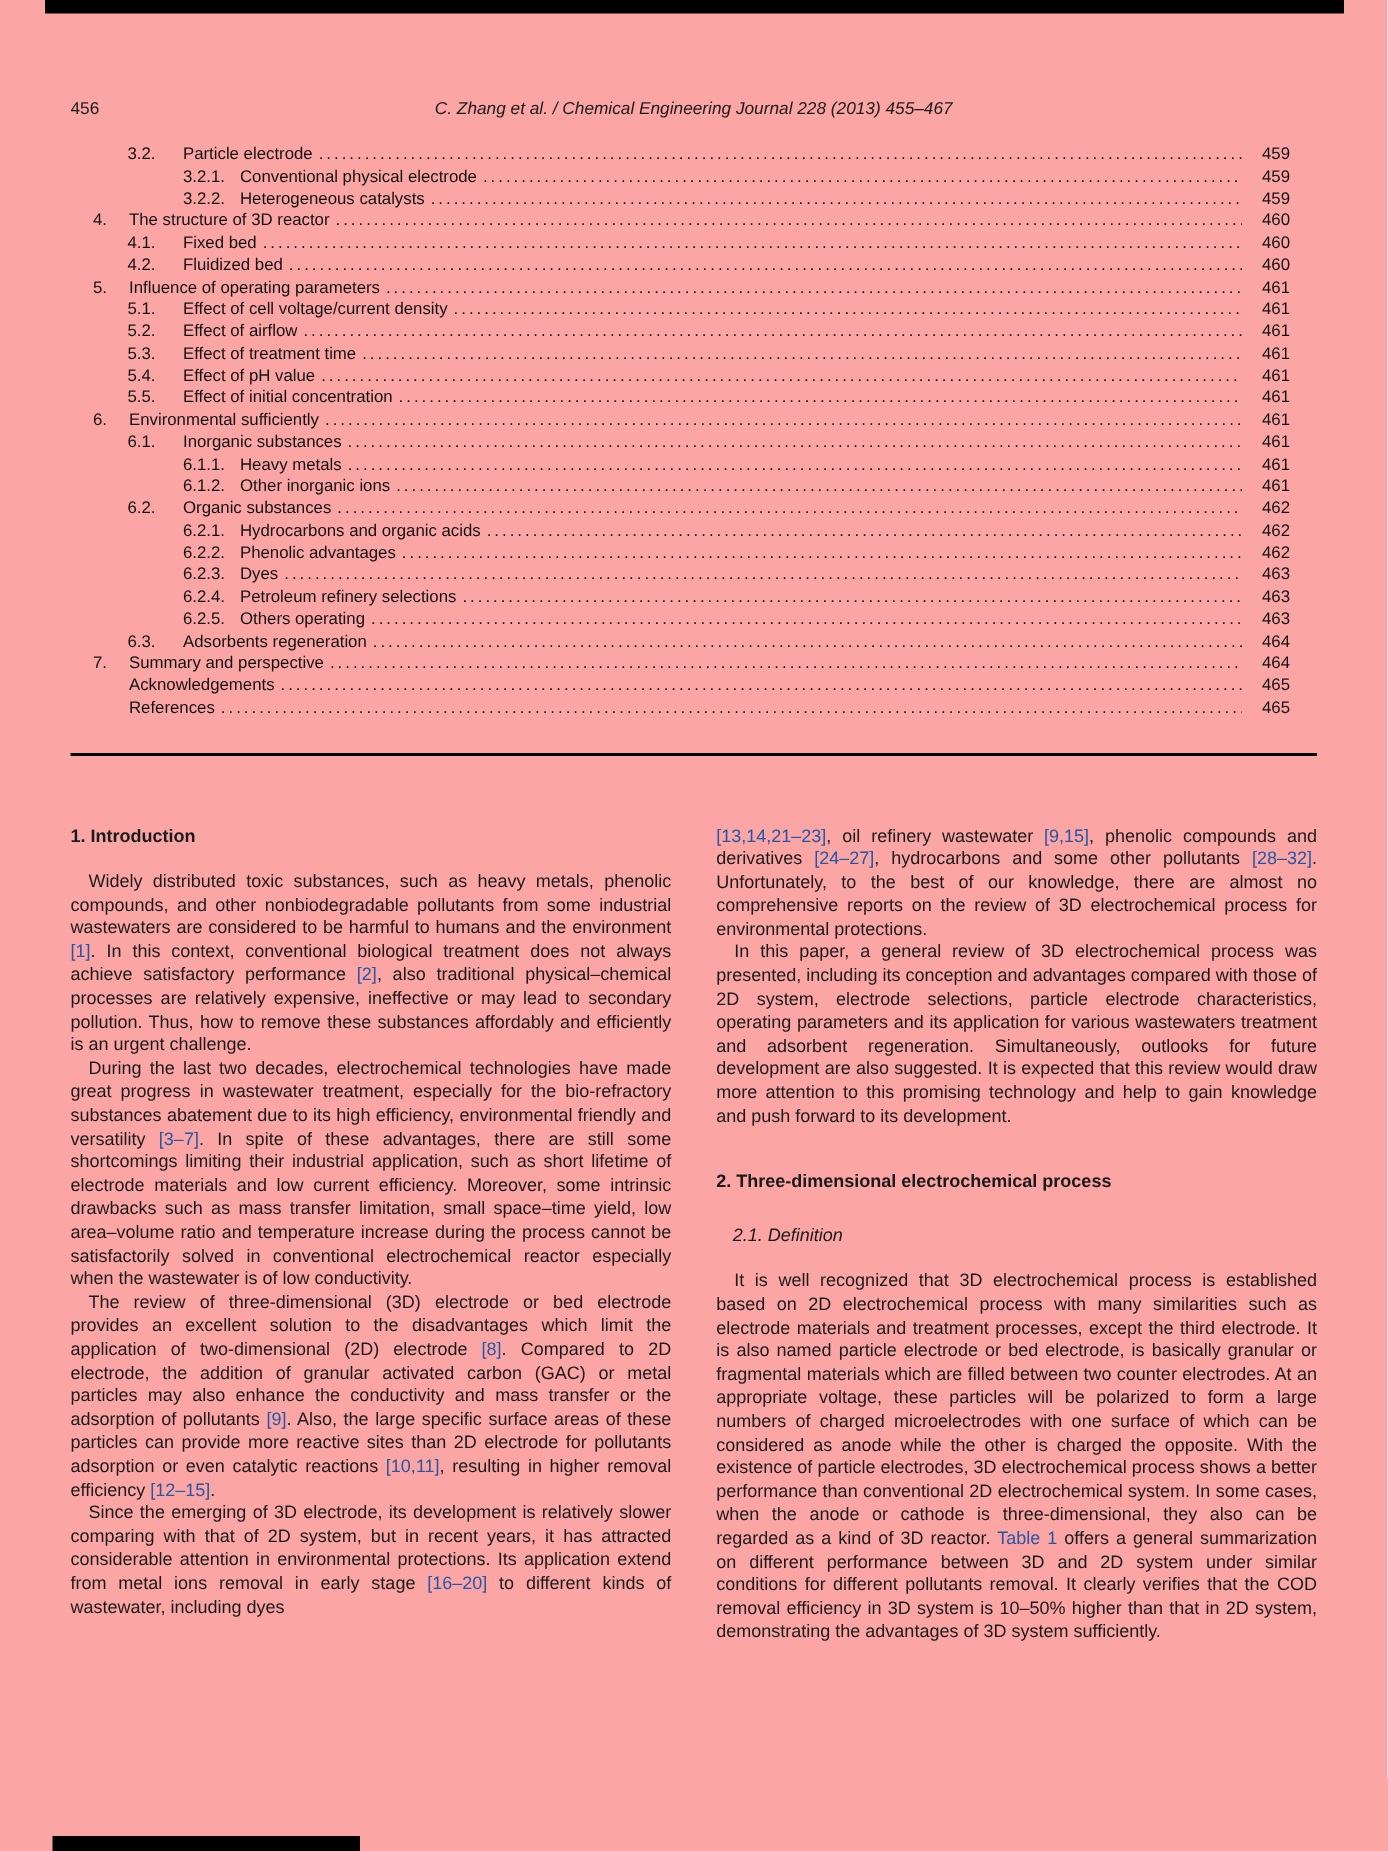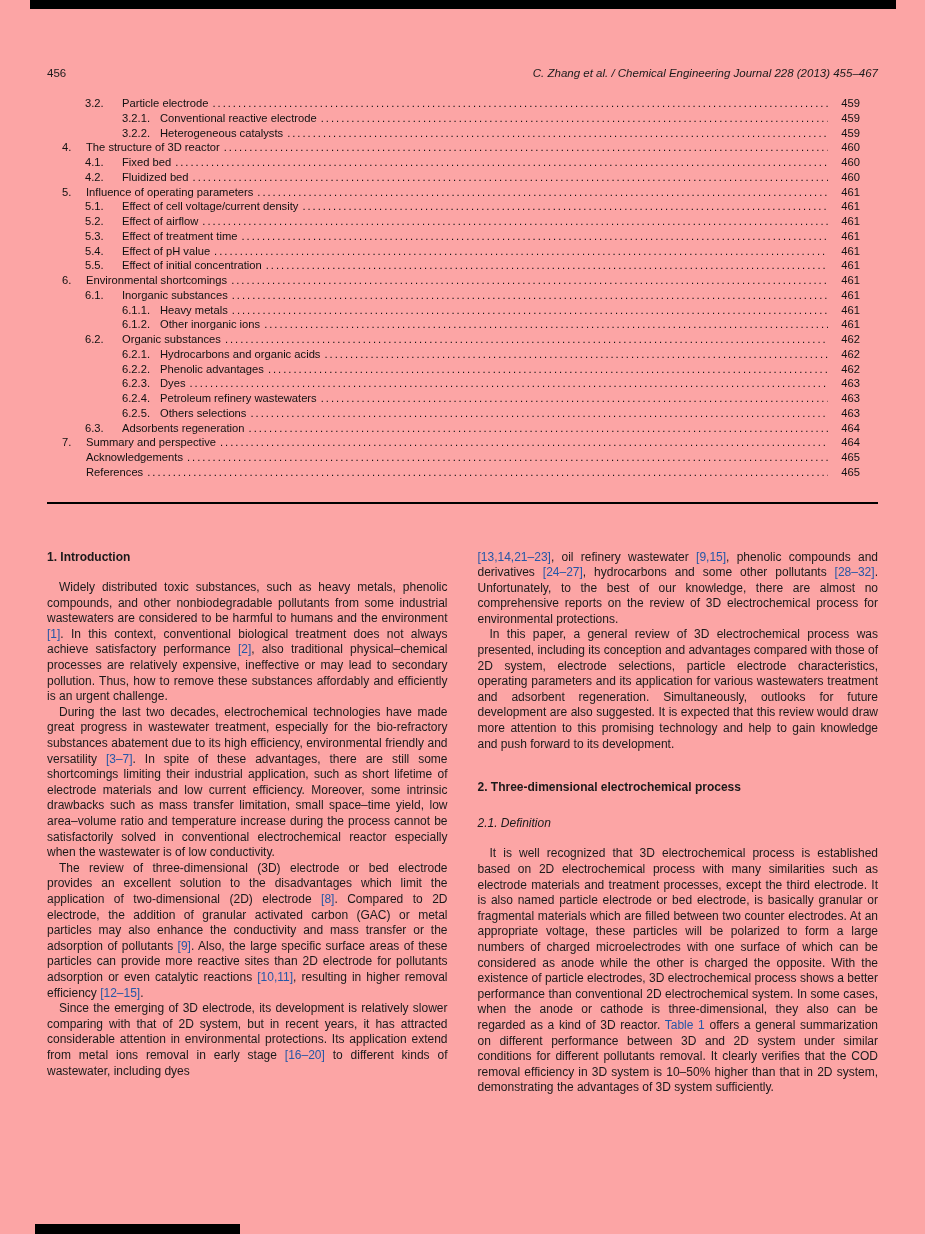--- a/index.html
+++ b/index.html
@@ -26,21 +26,21 @@
 
   
   .header {
     position: relative;
     margin: 0 47px;
     padding-top: 66px;
     font-size: 11.5px;
     line-height: 14px;
   }
   .page-num { position: absolute; left: 0; bottom: 0; font-style: normal; }
-  .running-title { display: block; text-align: right; font-style: italic; }
+  .running-title { display: block; text-align: center; font-style: italic; }
 
   
   .toc {
     margin: 16px 47px 0;
     padding-right: 18px;
     font-size: 11.2px;
     color: #111;
   }
   .toc-row { display: flex; align-items: center; line-height: 14.75px; }
   .toc-row.level1 { padding-left: 15px; }
@@ -68,21 +68,21 @@
     margin: 46px 47px 0;
     font-size: 12px;
     line-height: 15.6px;
     text-align: justify;
     hyphens: auto;
     -webkit-hyphens: auto;
   }
   .col { flex: 1 1 0; min-width: 0; }
   .col > :first-child { margin-top: 0 !important; }
   .sec-heading { font-weight: bold; margin: 28px 0 15px; }
-  .sub-heading { font-style: italic; margin: 20px 0 15px; }
+  .sub-heading { font-style: italic; margin: 20px 11px 15px; }
   .para { margin: 0; }
   .para.indent { text-indent: 12px; }
   .cite { color: var(--cite-color, #2457a7); }
 </style>
 </head>
 <body>
 
 <div class="page">
   <div class="top-bar"></div>
 
@@ -93,21 +93,21 @@
 
   <div class="toc">
       <div class="toc-row level2">
         <span class="toc-num">3.2.</span>
         <span class="toc-label">Particle electrode</span>
         <span class="toc-dots"></span>
         <span class="toc-page">459</span>
       </div>
       <div class="toc-row level3">
         <span class="toc-num">3.2.1.</span>
-        <span class="toc-label">Conventional reactive electrode</span>
+        <span class="toc-label">Conventional physical electrode</span>
         <span class="toc-dots"></span>
         <span class="toc-page">459</span>
       </div>
       <div class="toc-row level3">
         <span class="toc-num">3.2.2.</span>
         <span class="toc-label">Heterogeneous catalysts</span>
         <span class="toc-dots"></span>
         <span class="toc-page">459</span>
       </div>
       <div class="toc-row level1">
@@ -159,21 +159,21 @@
         <span class="toc-page">461</span>
       </div>
       <div class="toc-row level2">
         <span class="toc-num">5.5.</span>
         <span class="toc-label">Effect of initial concentration</span>
         <span class="toc-dots"></span>
         <span class="toc-page">461</span>
       </div>
       <div class="toc-row level1">
         <span class="toc-num">6.</span>
-        <span class="toc-label">Environmental shortcomings</span>
+        <span class="toc-label">Environmental sufficiently</span>
         <span class="toc-dots"></span>
         <span class="toc-page">461</span>
       </div>
       <div class="toc-row level2">
         <span class="toc-num">6.1.</span>
         <span class="toc-label">Inorganic substances</span>
         <span class="toc-dots"></span>
         <span class="toc-page">461</span>
       </div>
       <div class="toc-row level3">
@@ -207,27 +207,27 @@
         <span class="toc-page">462</span>
       </div>
       <div class="toc-row level3">
         <span class="toc-num">6.2.3.</span>
         <span class="toc-label">Dyes</span>
         <span class="toc-dots"></span>
         <span class="toc-page">463</span>
       </div>
       <div class="toc-row level3">
         <span class="toc-num">6.2.4.</span>
-        <span class="toc-label">Petroleum refinery wastewaters</span>
+        <span class="toc-label">Petroleum refinery selections</span>
         <span class="toc-dots"></span>
         <span class="toc-page">463</span>
       </div>
       <div class="toc-row level3">
         <span class="toc-num">6.2.5.</span>
-        <span class="toc-label">Others selections</span>
+        <span class="toc-label">Others operating</span>
         <span class="toc-dots"></span>
         <span class="toc-page">463</span>
       </div>
       <div class="toc-row level2">
         <span class="toc-num">6.3.</span>
         <span class="toc-label">Adsorbents regeneration</span>
         <span class="toc-dots"></span>
         <span class="toc-page">464</span>
       </div>
       <div class="toc-row level1">

